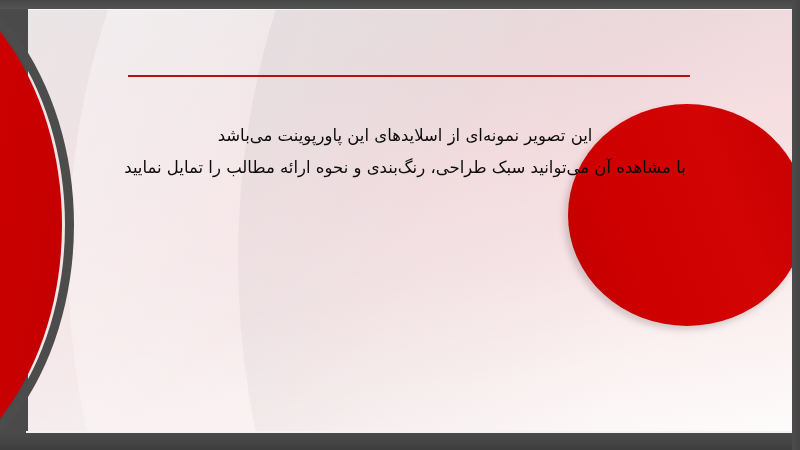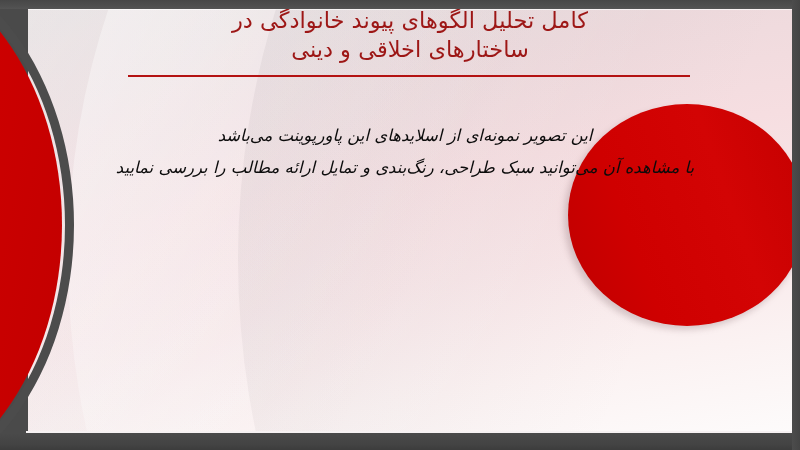--- a/index.html
+++ b/index.html
@@ -120,21 +120,21 @@
     direction:rtl;
   }
   .title-rule{
     position:absolute;left:128px;top:75px;width:562px;height:2px;
     background:#b41212;z-index:8;
   }
 
   
   .body-wrap{
     position:absolute;left:60px;top:120px;width:690px;
-    z-index:8;direction:rtl;text-align:center;font-style:italic;
+    z-index:8;direction:rtl;text-align:center;
   }
   .body-line{
     color:#0b0b0b;
     font-size:16.5px;
     line-height:32px;
     font-weight:400;
     white-space:nowrap;
   }
 </style>
 </head>
@@ -153,29 +153,25 @@
 
   <div class="red-disc-shadow"></div>
   <div class="red-disc"></div>
 
   <div class="red-lens"></div>
   <div class="lens-shade"></div>
   <div class="red-lens-edge"></div>
 
   <div class="board-edge"></div>
 
-  <div class="title-wrap">
-    <div class="title-line">کامل تحلیل الگوهای پیوند خانوادگی در</div>
-    <div class="title-line">ساختارهای اخلاقی و دینی</div>
-  </div>
   <div class="title-rule"></div>
 
   <div class="body-wrap">
     <div class="body-line">این تصویر نمونه‌ای از اسلایدهای این پاورپوینت می‌باشد</div>
-    <div class="body-line">با مشاهده آن می‌توانید سبک طراحی، رنگ‌بندی و تمایل ارائه مطالب را بررسی نمایید</div>
+    <div class="body-line">با مشاهده آن می‌توانید سبک طراحی، رنگ‌بندی و نحوه ارائه مطالب را تمایل نمایید</div>
   </div>
 
   <div class="frame-bottom-hi"></div>
   <div class="frame-top"></div>
   <div class="frame-bottom"></div>
   <div class="frame-right"></div>
 
 </div>
 
 </body></html>

